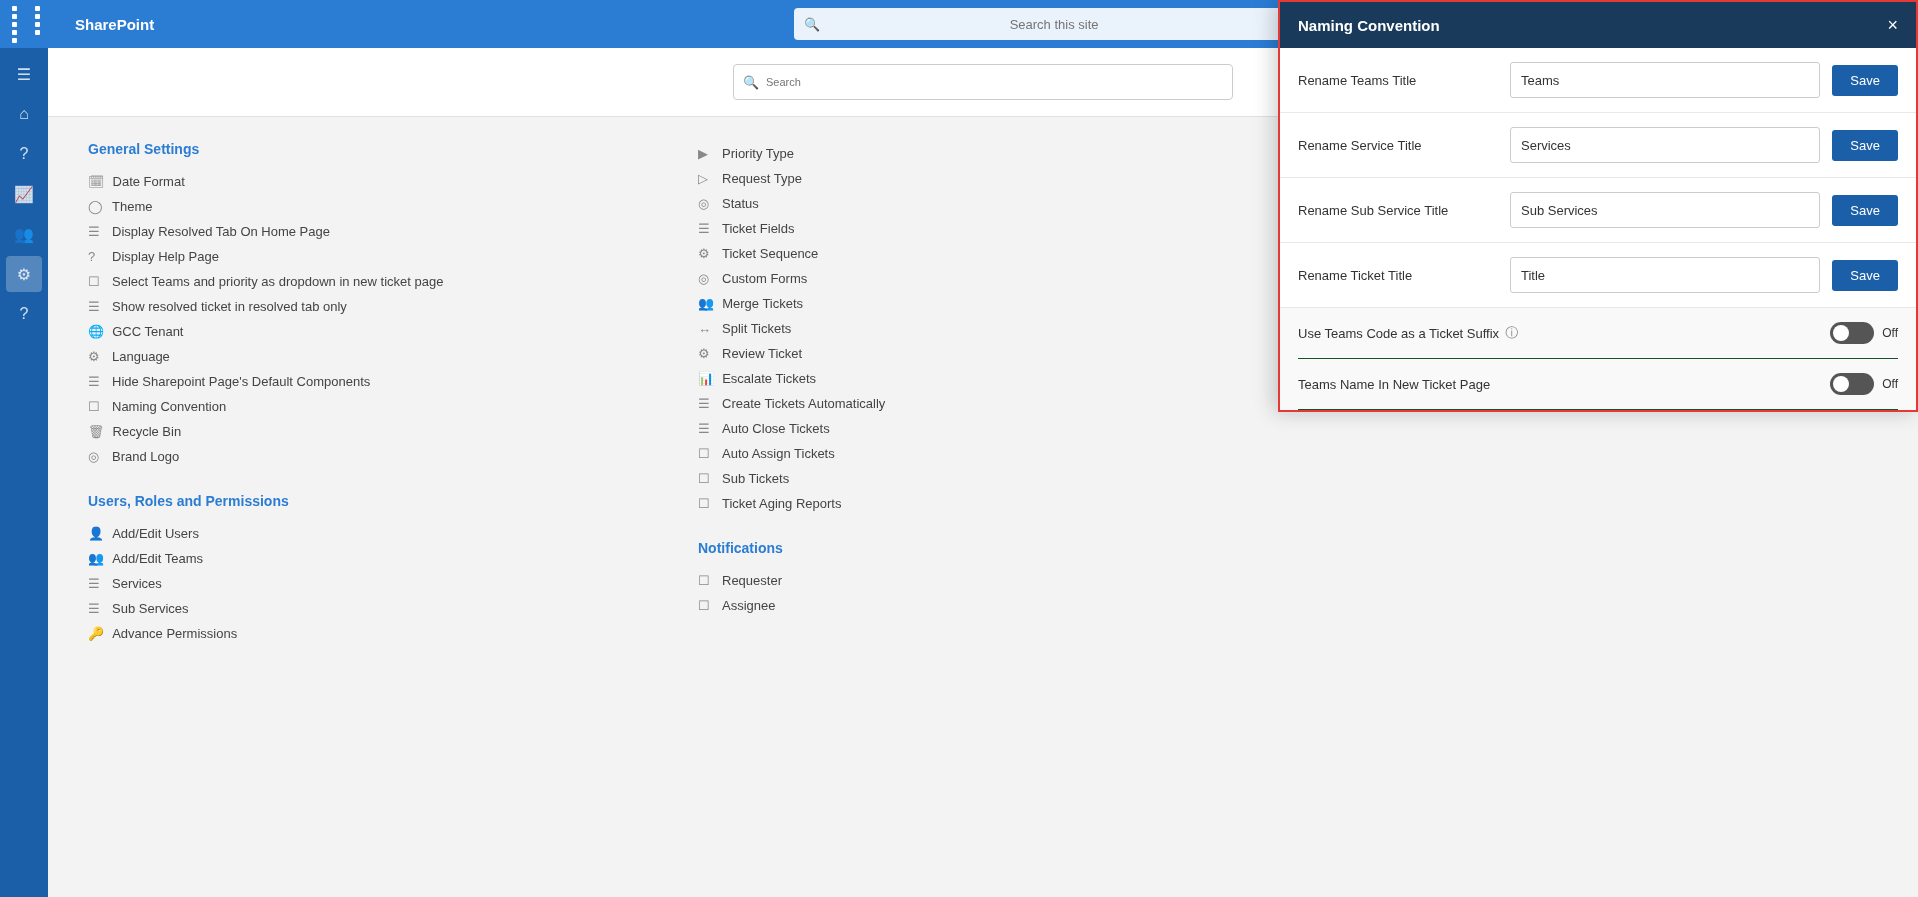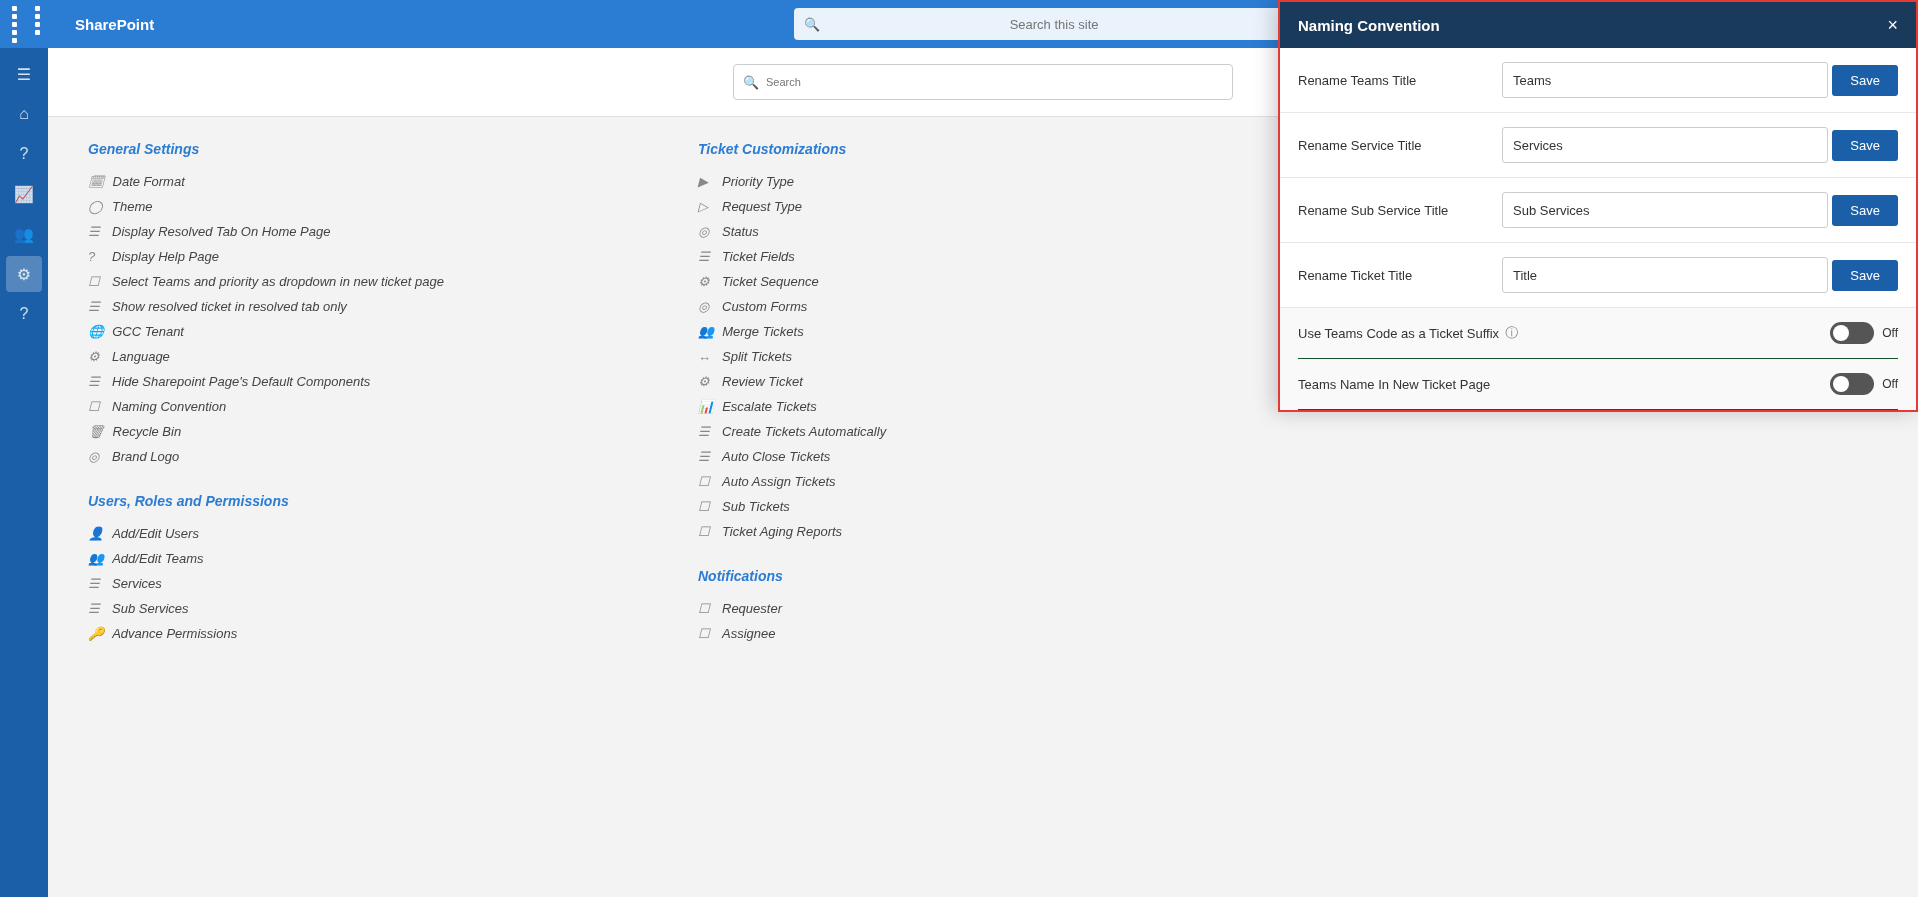--- a/index.html
+++ b/index.html
@@ -128,21 +128,20 @@
       color: #888;
       font-size: 13px;
     }
 
     
     .settings-content {
       padding: 24px 40px;
       display: grid;
       grid-template-columns: 1fr 1fr 1fr;
       gap: 0 40px;
-      font-style: italic;
     }
 
     .settings-section-title {
       color: #2b7cd3;
       font-size: 14px;
       font-weight: 600;
       margin-bottom: 12px;
     }
 
     .settings-item {
@@ -198,21 +197,21 @@
 
     .modal-body {
       padding: 0;
     }
 
     .modal-row {
       display: flex;
       align-items: center;
       padding: 14px 18px;
       border-bottom: 1px solid #e8e8e8;
-      gap: 4px;
+      gap: 12px;
     }
 
     .modal-row-label {
       font-size: 13px;
       color: #333;
       width: 200px;
       flex-shrink: 0;
     }
 
     .modal-row-input {
@@ -416,21 +415,20 @@
           </div>
           <div class="settings-item">
             <span class="item-icon">🔑</span>
             <span>Advance Permissions</span>
           </div>
         </div>
       </div>
 
       <div>
         <div class="col-section">
-          <div class="settings-section-title">Ticket Customizations</div>
           <div class="settings-item">
             <span class="item-icon">▶</span>
             <span>Priority Type</span>
           </div>
           <div class="settings-item">
             <span class="item-icon">▷</span>
             <span>Request Type</span>
           </div>
           <div class="settings-item">
             <span class="item-icon">◎</span>

